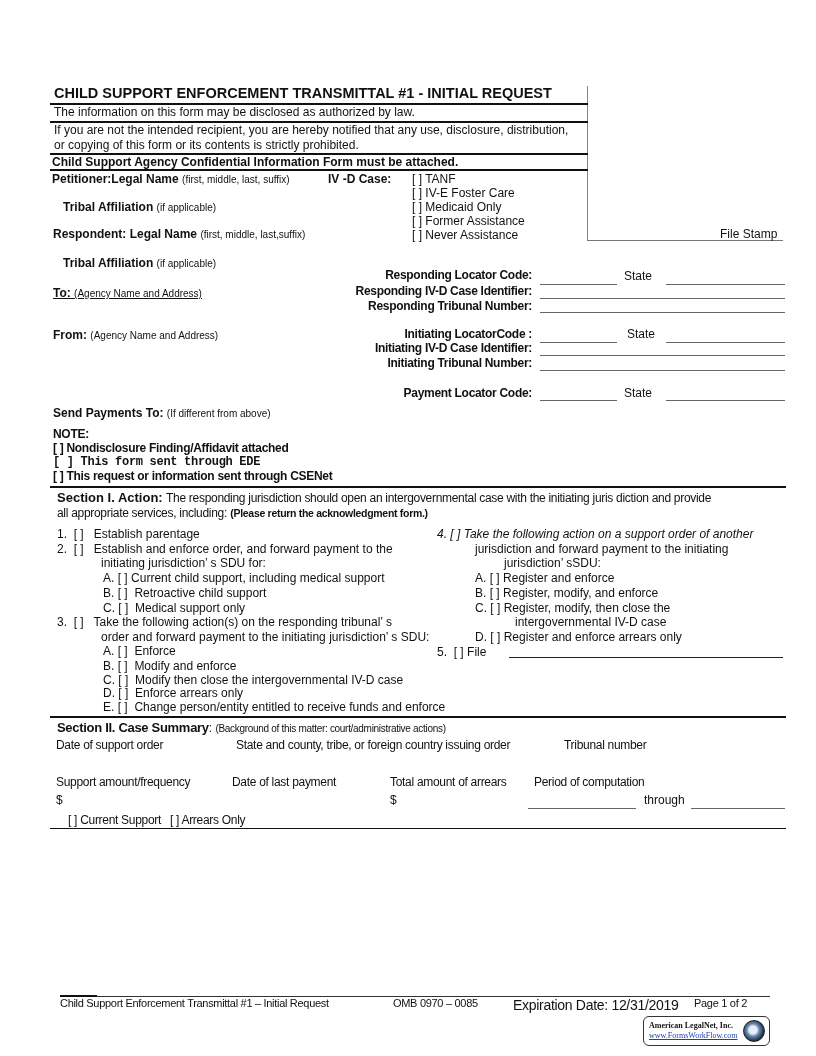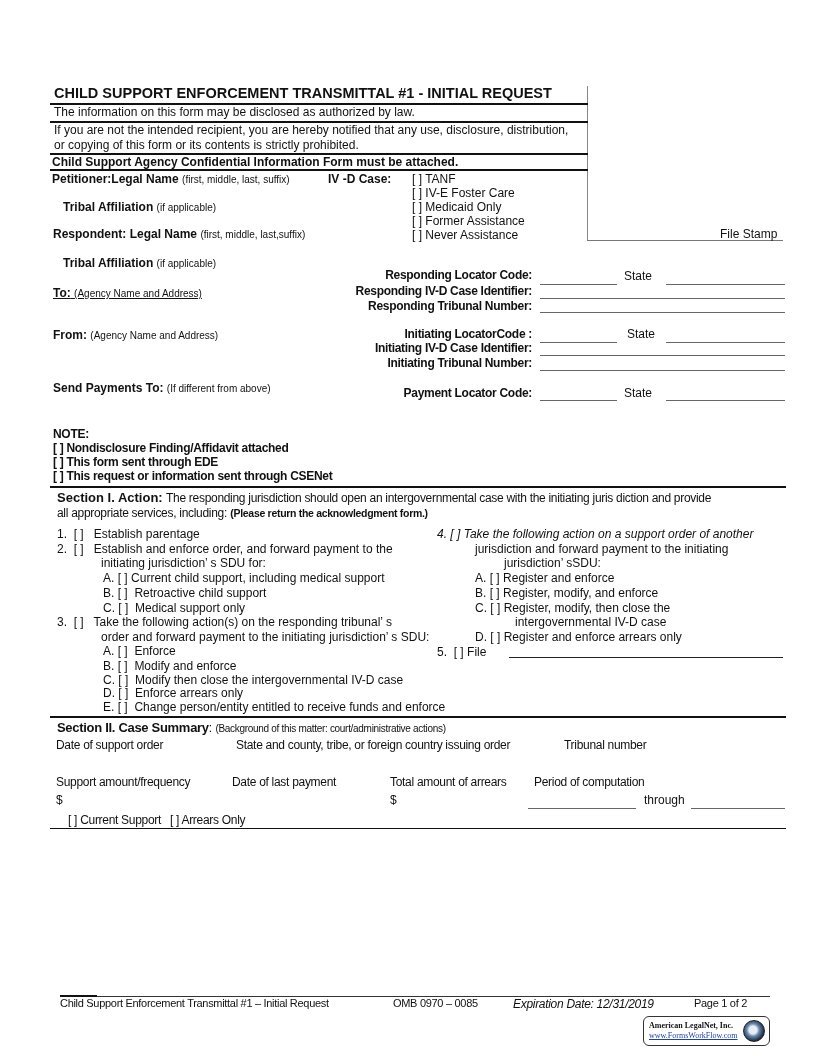--- a/index.html
+++ b/index.html
@@ -62,21 +62,21 @@
 <div class="abs" style="left:412px;top:228px;"><span>[  ]</span> <span>Never Assistance</span></div>
 
 <div class="abs" style="left:53px;top:286px;text-decoration:underline;">
   <span class="b">To:</span>
   <span class="sm">(Agency Name and Address)</span>
 </div>
 <div class="abs" style="left:53px;top:328px;">
   <span class="b">From:</span>
   <span class="sm">(Agency Name and Address)</span>
 </div>
-<div class="abs" style="left:53px;top:381px;">
+<div class="abs" style="left:53px;top:406px;">
   <span class="b">Send Payments To:</span>
   <span class="sm">(If different from above)</span>
 </div>
 
 <div class="abs b cond" style="right:284px;top:268px;">Responding Locator Code:</div>
 <div class="abs b cond" style="right:284px;top:284px;">Responding IV-D Case Identifier:</div>
 <div class="abs b cond" style="right:284px;top:299px;">Responding Tribunal Number:</div>
 <div class="abs b cond" style="right:284px;top:327px;">Initiating LocatorCode :</div>
 <div class="abs b cond" style="right:284px;top:341px;">Initiating IV-D Case Identifier:</div>
 <div class="abs b cond" style="right:284px;top:356px;">Initiating Tribunal Number:</div>
@@ -93,21 +93,21 @@
 <div class="fill" style="left:666px;top:342px;width:119px;"></div>
 <div class="fill" style="left:540px;top:355px;width:245px;"></div>
 <div class="fill" style="left:540px;top:370px;width:245px;"></div>
 
 <div class="fill" style="left:540px;top:400px;width:77px;"></div>
 <div class="abs" style="left:624px;top:386px;">State</div>
 <div class="fill" style="left:666px;top:400px;width:119px;"></div>
 
 <div class="abs b cond" style="left:53px;top:427px;">NOTE:</div>
 <div class="abs b cond" style="left:53px;top:441px;">[ ] Nondisclosure Finding/Affidavit attached</div>
-<div class="abs b cond" style="left:53px;top:455px;">[ ] This form sent through EDE</div>
+<div class="abs b cond" style="left:53px;top:455px;font-family:Liberation Mono, monospace;">[ ] This form sent through EDE</div>
 <div class="abs b cond" style="left:53px;top:469px;">[ ] This request or information sent through CSENet</div>
 
 <div class="hline" style="left:50px;top:486px;width:736px;height:2px;"></div>
 
 <div class="abs" style="left:57px;top:490px;">
   <span class="b" style="font-size:13px;">Section I.  Action:</span>
   <span class="cond">The responding jurisdiction should open an intergovernmental case with the initiating juris diction and provide</span>
 </div>
 <div class="abs" style="left:57px;top:506px;">
   <span class="cond">all appropriate services, including:</span>
@@ -163,20 +163,20 @@
 
 <div class="abs cond" style="left:56px;top:813px;padding-left:12px;">[  ] Current Support</div>
 <div class="abs cond" style="left:170px;top:813px;">[  ]  Arrears Only</div>
 
 <div class="hline" style="left:50px;top:828px;width:736px;height:1px;"></div>
 
 <div class="thin" style="left:60px;top:996px;width:710px;background:#333;"></div>
 <div class="hline" style="left:60px;top:995px;width:37px;height:2px;"></div>
 <div class="abs cond" style="left:60px;top:997px;font-size:11px;">Child Support Enforcement Transmittal #1 – Initial Request</div>
 <div class="abs cond" style="left:393px;top:997px;font-size:11px;">OMB 0970 –  0085</div>
-<div class="abs cond" style="left:513px;top:997px;font-size:12px;font-style:italic;">Expiration Date: 12/31/2019</div>
+<div class="abs cond" style="left:513px;top:997px;font-size:14px;">Expiration Date: 12/31/2019</div>
 <div class="abs cond" style="left:694px;top:997px;font-size:11px;">Page 1 of 2</div>
 
 <div class="logo">
   <span class="t1">American LegalNet, Inc.</span>
   <span class="t2">www.FormsWorkFlow.com</span>
   <span class="globe"></span>
 </div>
 
 </body></html>

